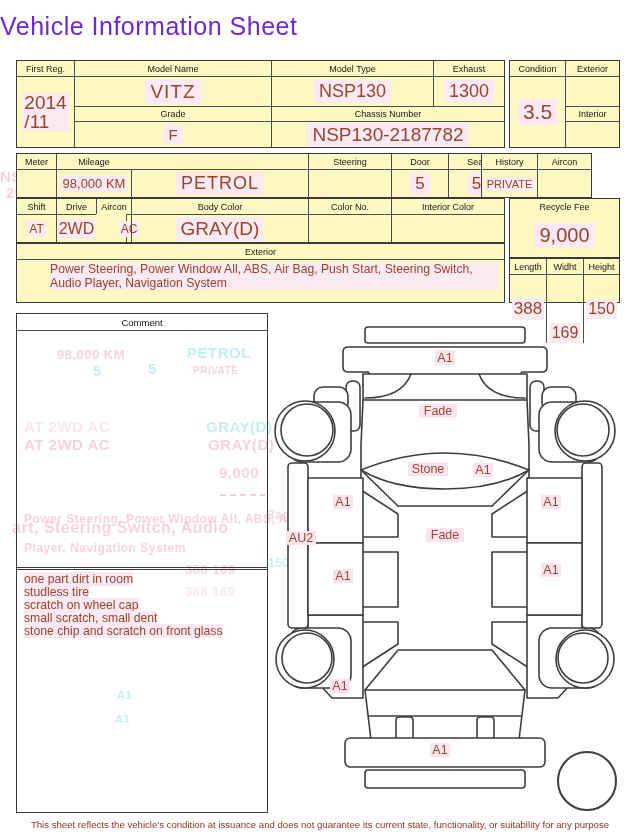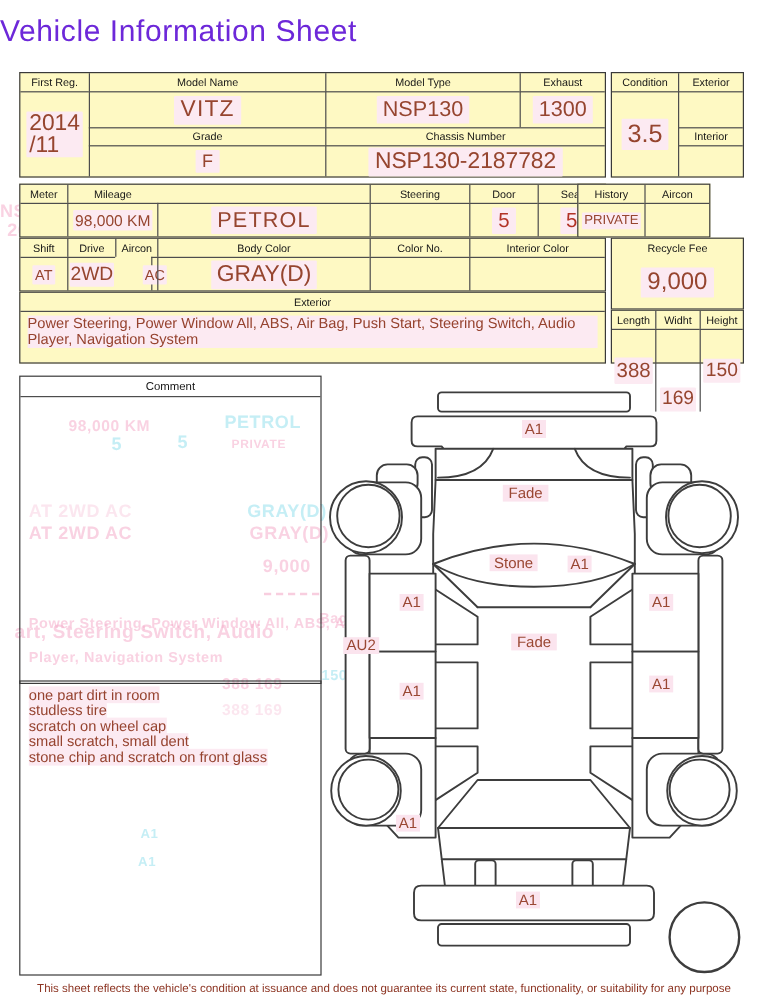--- a/index.html
+++ b/index.html
@@ -14,21 +14,21 @@
   .lbl{font-size:9px;color:#161616;white-space:nowrap;}
   .val{color:#96452f;white-space:nowrap;}
   .hl{background:#fceaf2;padding:1px 5px;border-radius:1px;}
   .red{color:#b23326;}
   .panel{position:absolute;border:1.6px solid #3a3a3a;box-sizing:border-box;background:transparent;}
   .panel-h{border-bottom:1px solid #4d4d4d;text-align:center;font-size:9.5px;padding:3px 0 2px 0;color:#161616;}
   .note-body{padding:5px 7px;}
   .note-line{display:block;font-size:12.2px;line-height:13px;color:#96432f;}
   .note-line>span{background:#fceaf2;}
   .equip{font-size:12.2px;line-height:13.5px;color:#96432f;padding:3px 6px;align-items:flex-start;justify-content:flex-start;text-align:left;}
-  .equip span{background:#fceaf2;}
+  .equip span{background:#fceaf2;margin-left:27px;}
   .footer{position:absolute;left:0;top:819px;width:100%;text-align:center;
           font-size:9.6px;color:#8c3422;}
   .ghost{position:absolute;white-space:nowrap;pointer-events:none;font-weight:bold;letter-spacing:.5px;}
   .gp{color:#f5aecb;opacity:.55;}
   .gc{color:#9fe3ef;opacity:.6;}
   .gp2{color:#f5aecb;opacity:.3;}
   .gdash{position:absolute;border-top:2px dashed #f5aecb;opacity:.6;width:46px;}
   svg text{font-family:"Liberation Sans","DejaVu Sans",sans-serif;font-size:12.5px;fill:#9a4733;}
 </style>
 </head>

